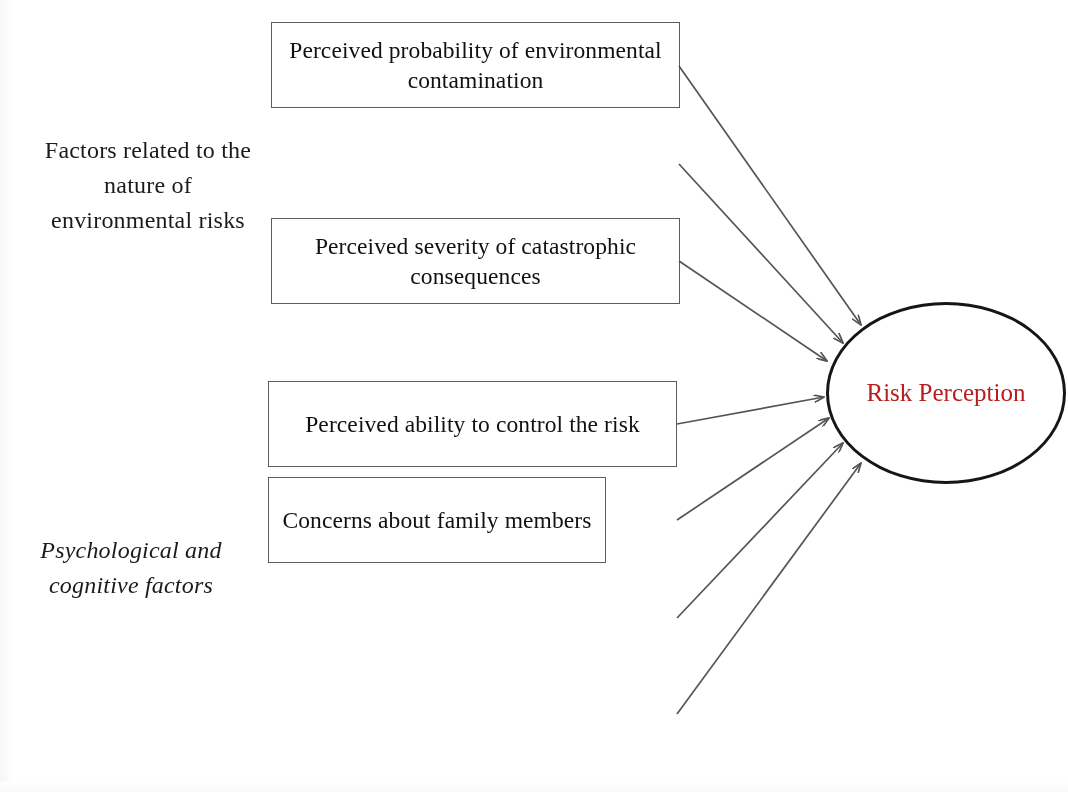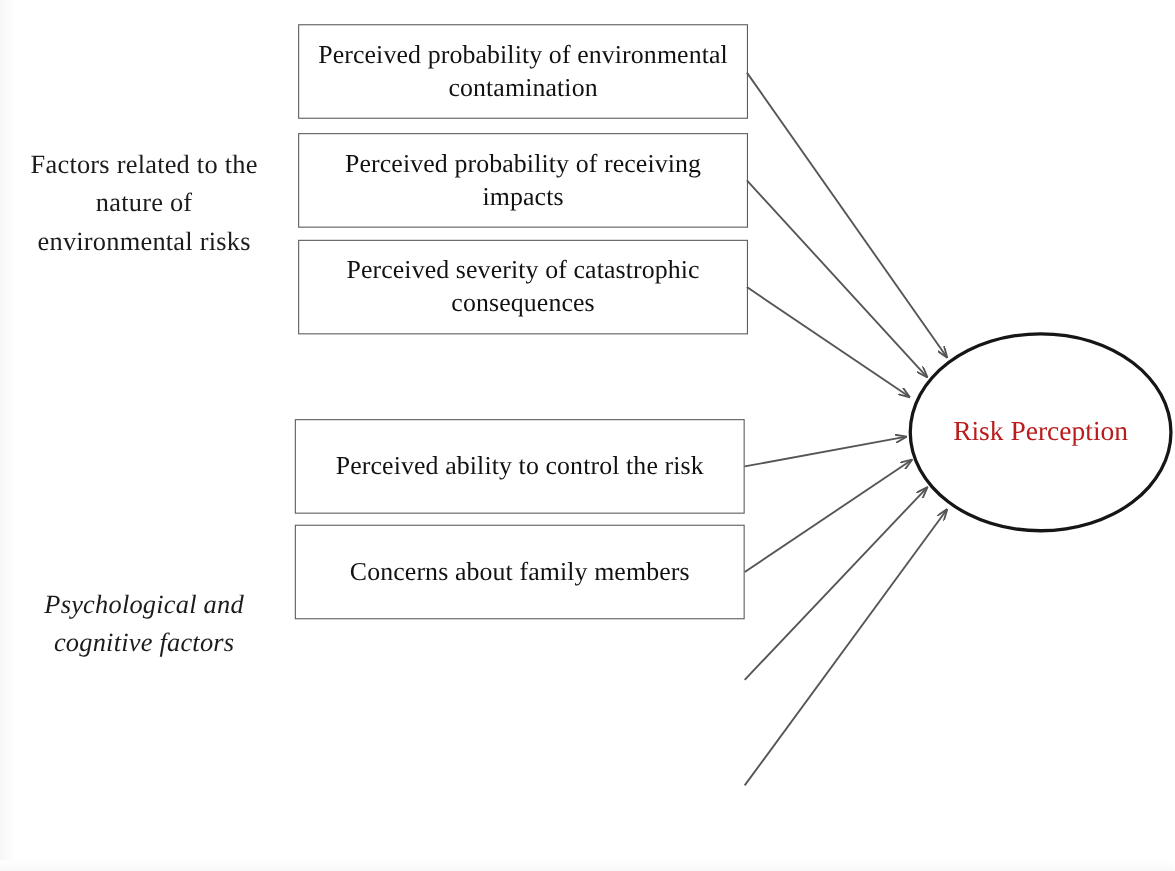--- a/index.html
+++ b/index.html
@@ -106,48 +106,44 @@
       <line x1="679" y1="66" x2="861" y2="325" marker-end="url(#arrowhead)"></line>
       <line x1="679" y1="164" x2="843" y2="343" marker-end="url(#arrowhead)"></line>
       <line x1="679" y1="261" x2="827" y2="361" marker-end="url(#arrowhead)"></line>
       <line x1="677" y1="424" x2="824" y2="397" marker-end="url(#arrowhead)"></line>
       <line x1="677" y1="520" x2="829" y2="418" marker-end="url(#arrowhead)"></line>
       <line x1="677" y1="618" x2="843" y2="443" marker-end="url(#arrowhead)"></line>
       <line x1="677" y1="714" x2="861" y2="463" marker-end="url(#arrowhead)"></line>
     </g>
   </svg>
 
-  <div class="group-label" style="left:0px; top:133px; width:262px;">Factors related to the
+  <div class="group-label" style="left:0px; top:133px; width:262px;padding-left:17px;">Factors related to the
 nature of
 environmental risks</div>
 
   <div class="factor-box" style="left:271px; top:22px; width:409px; height:86px;">
     <span>Perceived probability of
 environmental contamination</span>
   </div>
 
-  <div class="factor-box" style="left:271px; top:121px; width:409px; height:86px;">
-    <span>Perceived probability of
-receiving impacts</span>
-  </div>
 
   <div class="factor-box" style="left:271px; top:218px; width:409px; height:86px;">
     <span>Perceived severity of
 catastrophic consequences</span>
   </div>
 
   <div class="group-label" style="left:0px; top:533px; width:262px;font-style:italic;">Psychological and
 cognitive factors</div>
 
   <div class="factor-box" style="left:268px; top:381px; width:409px; height:86px;">
     <span>Perceived ability to control the
 risk</span>
   </div>
 
-  <div class="factor-box" style="left:268px; top:477px; width:409px; height:86px;">
+  <div class="factor-box" style="left:268px; top:477px; width:338px; height:86px;">
     <span>Concerns about family
 members</span>
   </div>
 
 
 
   <div class="node-ellipse" style="left:826px; top:302px; width:240px; height:182px;">
     <span>Risk
 Perception</span>
   </div>

